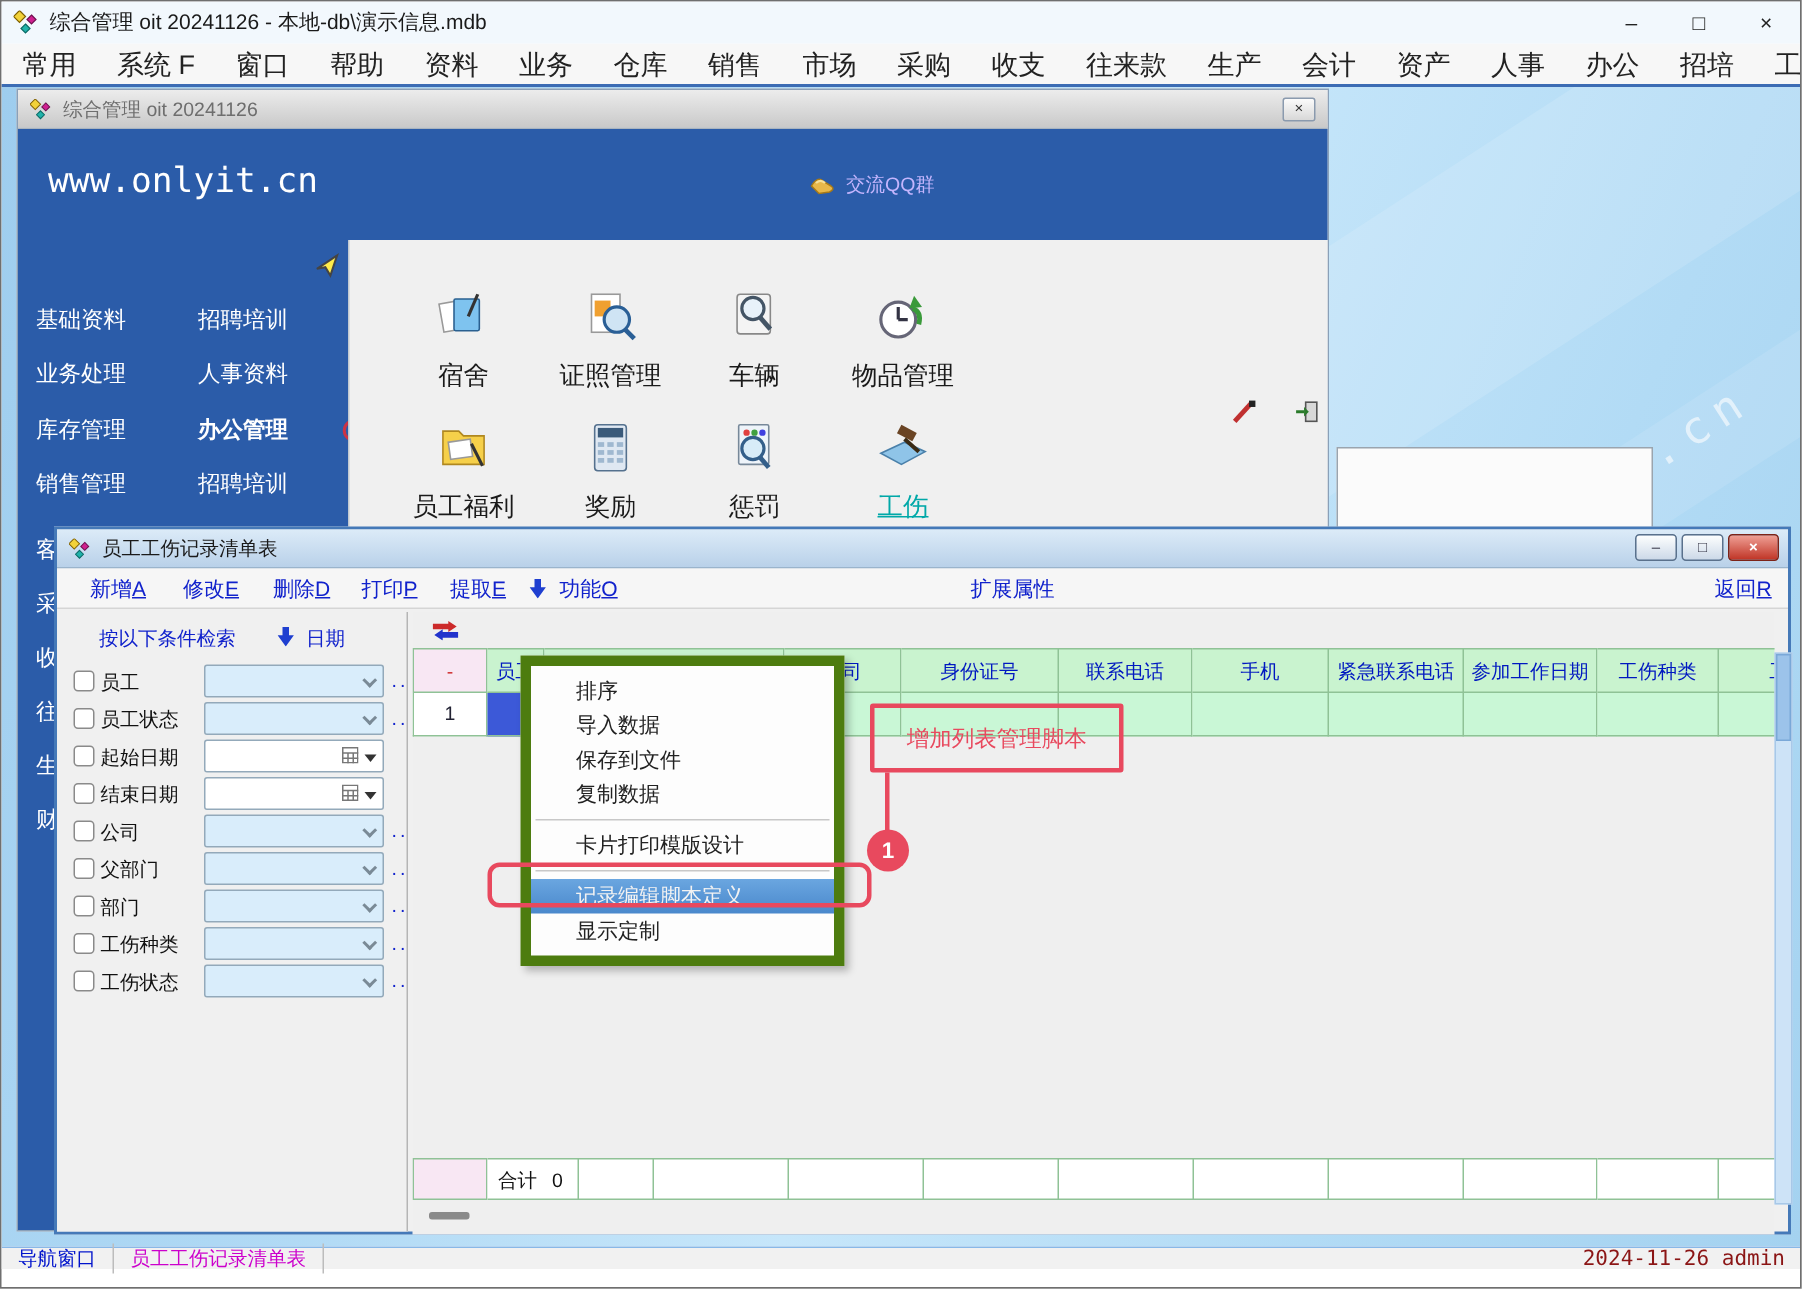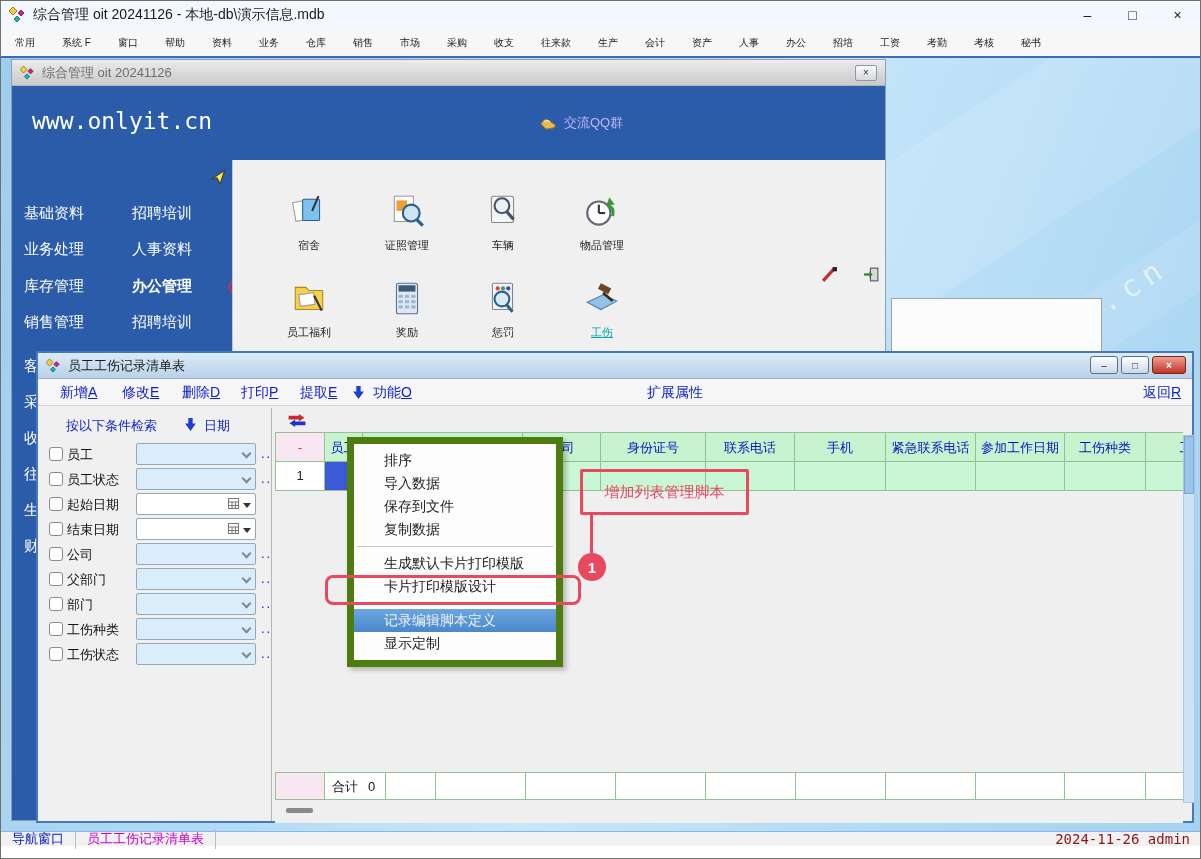--- a/index.html
+++ b/index.html
@@ -4,21 +4,21 @@
 <style>
   * { margin:0; padding:0; box-sizing:border-box; }
   body { font-family:"Liberation Sans","DejaVu Sans",sans-serif; background:#333; }
   #app { position:relative; width:1201px; height:859px; background:#fff; border:1px solid #6f6f6f; overflow:hidden; }
 
   
   .titlebar { position:relative; height:28px; background:#f2f8fd; display:flex; align-items:center; padding-left:8px; }
   .titlebar .ttl { font-size:14px; color:#1a1a1a; margin-left:8px; }
   .win-controls { position:absolute; right:0; top:0; height:28px; display:flex; }
   .win-btn { width:45px; height:28px; display:flex; align-items:center; justify-content:center; font-size:14px; color:#222; cursor:default; }
-  .menubar { height:27px; background:#f7f7f7; display:flex; align-items:center; padding-left:14px; gap:27px; font-size:10px; color:#222; }
+  .menubar { height:27px; background:#f7f7f7; display:flex; align-items:center; padding-left:14px; gap:27px; font-size:18px; color:#222; }
   .menubar span { white-space:nowrap; }
 
   
   .mdi { position:relative; height:775px; border-top:2px solid #3c6cb4;
          background:linear-gradient(112deg,#9ecdee 0%,#aed8f4 30%,#c6e6fa 55%,#b2dbf5 78%,#a4d2f0 100%); overflow:hidden; }
   .mdi::before { content:''; position:absolute; width:1100px; height:140px; background:rgba(255,255,255,.13);
                  transform:rotate(-33deg); right:-220px; top:130px; }
   .mdi::after { content:''; position:absolute; width:900px; height:60px; background:rgba(255,255,255,.10);
                 transform:rotate(-33deg); right:-200px; top:330px; }
   .wm { position:absolute; left:850px; top:230px; width:500px; transform:rotate(-33deg);
@@ -32,21 +32,21 @@
   .child-close { margin-left:auto; width:22px; height:16px; background:linear-gradient(#fbfbfb,#d8d8d8); border:1px solid #8a9aae;
                  border-radius:2px; font-size:10px; color:#333; display:flex; align-items:center; justify-content:center; }
   .banner { height:74px; background:#2b5ca9; position:relative; }
   .banner .site { position:absolute; left:20px; top:22px; color:#fff; font-size:23px; font-family:"DejaVu Sans Mono",monospace; }
   .banner .qq { position:absolute; left:528px; top:28px; display:flex; align-items:center; gap:6px; color:#c4b5fd; font-size:13px; }
   .sidebar { position:absolute; left:0; top:100px; width:220px; bottom:0; background:#2b5ca9; }
   .side-item { position:absolute; color:#fff; font-size:15px; white-space:nowrap; cursor:default; }
   .side-item.active { font-weight:bold; }
   .content { position:absolute; left:220px; top:100px; right:0; bottom:0; background:#f0f0f0; border-left:1px solid #c0c8d0; }
   .grid-item { position:absolute; width:72px; text-align:center; }
-  .grid-item .glabel { display:block; margin-top:3px; font-size:11px; color:#1a1a1a; }
+  .grid-item .glabel { display:block; margin-top:3px; font-size:17px; color:#1a1a1a; }
   .grid-item.active .glabel { color:#00a8a8; text-decoration:underline; }
   .right-panel { position:absolute; left:658px; top:138px; width:211px; height:262px; background:#fbfbfb; border:1px solid #9aa4ae; }
   .top-ico { position:absolute; top:106px; }
 
   
   .dialog { position:absolute; left:35px; top:293px; width:1158px; height:472px; border:2px solid #4579b8; background:#f0f0f0; z-index:3; }
   .dlg-tb { height:26px; background:linear-gradient(#dcebf8,#b9d1e9); border-bottom:1px solid #9ab4cc; display:flex; align-items:center; padding:0 8px; position:relative; }
   .dlg-tb .ttl { font-size:13px; color:#1a1a1a; margin-left:8px; }
   .dlg-btns { position:absolute; right:6px; top:3px; display:flex; gap:3px; }
   .dlg-btn { width:28px; height:18px; border:1px solid #5a718c; border-radius:3px; background:linear-gradient(#fdfefe,#ccd9e8);
@@ -495,21 +495,20 @@
       <div class="vscroll">
         <span class="vthumb"></span>
       </div>
 
       <div class="cmenu">
         <div class="mitem">排序</div>
         <div class="mitem">导入数据</div>
         <div class="mitem">保存到文件</div>
         <div class="mitem">复制数据</div>
         <div class="msep"></div>
-        <div class="mitem">生成默认卡片打印模版</div>
         <div class="mitem">卡片打印模版设计</div>
         <div class="msep"></div>
         <div class="mitem hl">记录编辑脚本定义</div>
         <div class="mitem">显示定制</div>
       </div>
 
       <div class="ann-rect"></div>
       <div class="ann-box">增加列表管理脚本</div>
       <div class="ann-line"></div>
       <div class="ann-badge">1</div>

